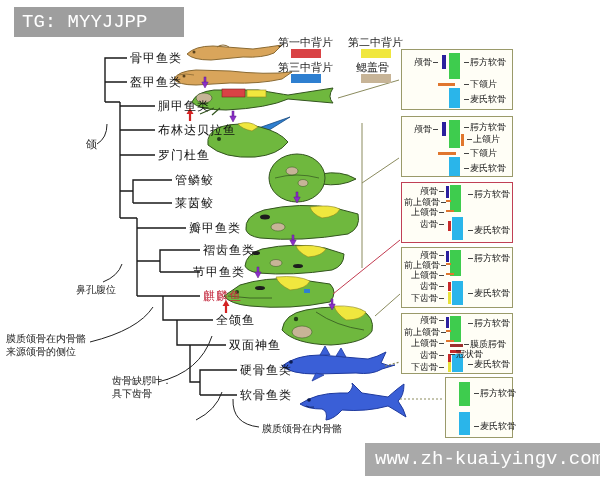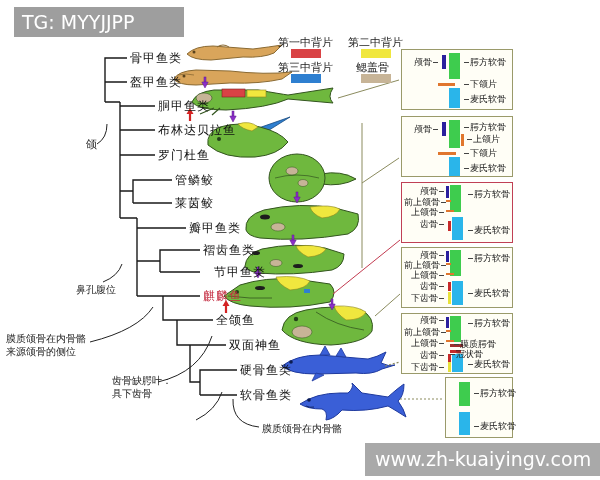--- a/index.html
+++ b/index.html
@@ -1,21 +1,21 @@
 <!DOCTYPE html>
 <html><head>
 <meta charset="utf-8">
 <style>
   html,body{margin:0;padding:0;background:#fff;}
   .canvas{position:relative;width:600px;height:480px;background:#ffffff;overflow:hidden;
           font-family:"DejaVu Sans",sans-serif;}
   .abs{position:absolute;}
   svg{position:absolute;overflow:visible;}
   .overlay{left:0;top:0;pointer-events:none;}
-  .wm{position:absolute;background:#9e9e9e;color:#fff;font-size:19px;white-space:nowrap;}
+  .wm{position:absolute;background:#9e9e9e;color:#fff;font-size:19px;white-space:nowrap;font-family:Liberation Mono, monospace;}
   .wm-top{left:14px;top:7px;width:162px;height:30px;line-height:30px;padding-left:8px;}
   .wm-bottom{left:365px;top:443px;width:235px;height:33px;line-height:33px;padding-left:10px;background:#a9a9a9;}
   .legend-label{position:absolute;font-size:11px;color:#222;white-space:nowrap;}
   .legend-bar{position:absolute;width:30px;height:9px;}
   .taxon{position:absolute;font-size:12px;color:#111;white-space:nowrap;transform:translateY(-50%);letter-spacing:1px;}
   .taxon.hl{color:#c42b40;}
   .ann{position:absolute;font-size:10px;color:#222;white-space:nowrap;line-height:1.3;}
   .bonebox{position:absolute;background:#fffef6;border:1px solid #9a9a6a;box-sizing:border-box;}
   .bonebox.hl{border:1.5px solid #c04055;}
   .piece{position:absolute;}
@@ -192,21 +192,21 @@
 
   <div class="taxon" style="left:130px;top:58px">骨甲鱼类</div>
   <div class="taxon" style="left:130px;top:82px">盔甲鱼类</div>
   <div class="taxon" style="left:158px;top:106px">胴甲鱼类</div>
   <div class="taxon" style="left:158px;top:130px">布林达贝拉鱼</div>
   <div class="taxon" style="left:158px;top:155px">罗门杜鱼</div>
   <div class="taxon" style="left:175px;top:180px">管鳞鲛</div>
   <div class="taxon" style="left:175px;top:203px">莱茵鲛</div>
   <div class="taxon" style="left:189px;top:228px">瓣甲鱼类</div>
   <div class="taxon" style="left:203px;top:250px">褶齿鱼类</div>
-  <div class="taxon" style="left:214px;top:272px">节甲鱼类</div>
+  <div class="taxon" style="left:193px;top:272px">节甲鱼类</div>
   <div class="taxon hl" style="left:203px;top:296px">麒麟鱼</div>
   <div class="taxon" style="left:216px;top:320px">全颌鱼</div>
   <div class="taxon" style="left:229px;top:345px">双面神鱼</div>
   <div class="taxon" style="left:240px;top:370px">硬骨鱼类</div>
   <div class="taxon" style="left:240px;top:395px">软骨鱼类</div>
 
   <div class="ann" style="left:86px;top:138px;font-size:11px">颌</div>
   <div class="ann" style="left:76px;top:283px">鼻孔腹位</div>
   <div class="ann" style="left:6px;top:332px">
     <span style="display:block">膜质颌骨在内骨骼</span>
@@ -285,21 +285,21 @@
     <div class="piece" style="left:44px;top:3px;width:3px;height:11px;background:#2a1f9e"></div>
     <div class="piece" style="left:48px;top:2px;width:11px;height:26px;background:#3ecc4e"></div>
     <div class="piece" style="left:44px;top:16px;width:5px;height:2px;background:#e0762e"></div>
     <div class="piece" style="left:44px;top:26px;width:8px;height:2px;background:#e0762e"></div>
     <div class="piece" style="left:48px;top:30px;width:13px;height:3px;background:#9e2f2f"></div>
     <div class="piece" style="left:48px;top:36px;width:11px;height:3px;background:#c62a2a"></div>
     <div class="piece" style="left:46px;top:40px;width:3px;height:8px;background:#c62a2a"></div>
     <div class="piece" style="left:46px;top:48px;width:3px;height:10px;background:#e8e23a"></div>
     <div class="piece" style="left:50px;top:40px;width:11px;height:18px;background:#2ab5ea"></div>
     <div class="blab rtick" style="left:66px;top:5px">腭方软骨</div>
-    <div class="blab rtick" style="left:52px;top:26px">膜质腭骨</div>
+    <div class="blab rtick" style="left:62px;top:26px">膜质腭骨</div>
     <div class="blab rtick" style="left:48px;top:36px">冠状骨</div>
     <div class="blab rtick" style="left:66px;top:46px">麦氏软骨</div>
   </div>
 
   <div class="bonebox" style="left:445px;top:377px;width:68px;height:61px">
     <div class="piece" style="left:13px;top:4px;width:11px;height:24px;background:#3ecc4e"></div>
     <div class="blab rtick" style="left:28px;top:11px">腭方软骨</div>
     <div class="piece" style="left:13px;top:34px;width:11px;height:23px;background:#2ab5ea"></div>
     <div class="blab rtick" style="left:28px;top:44px">麦氏软骨</div>
   </div>

